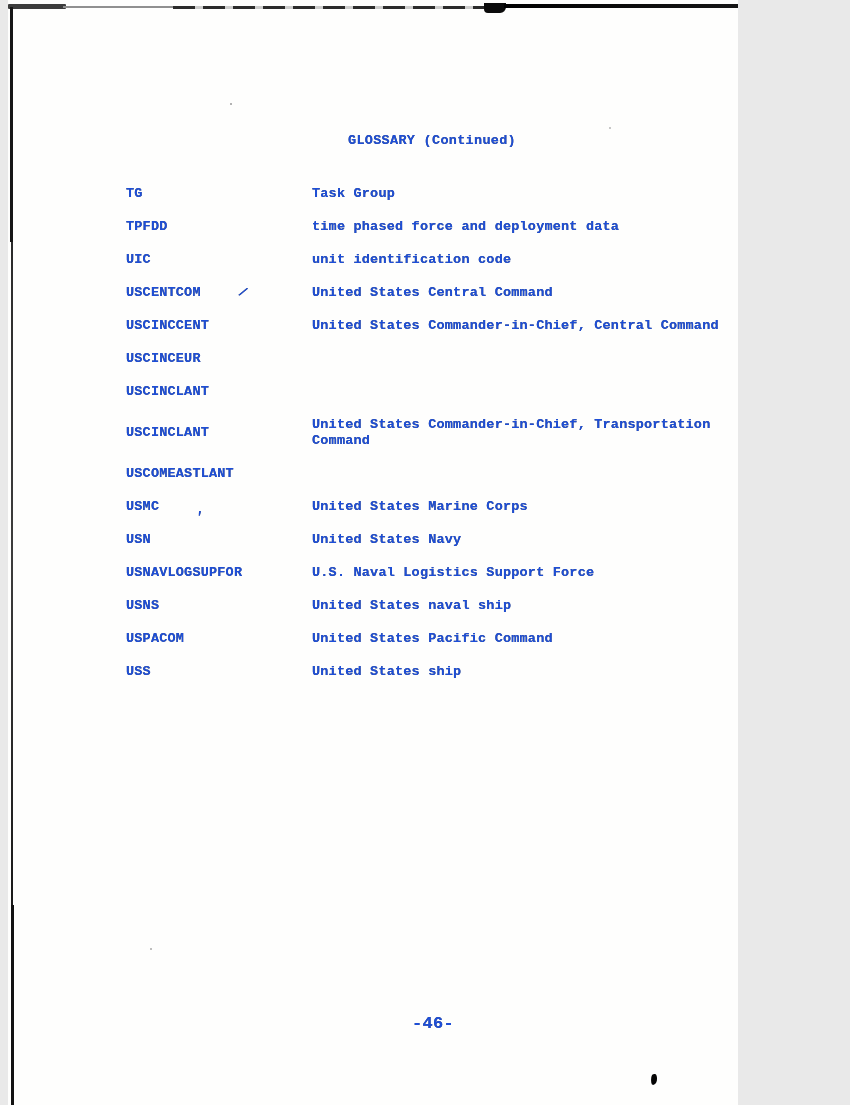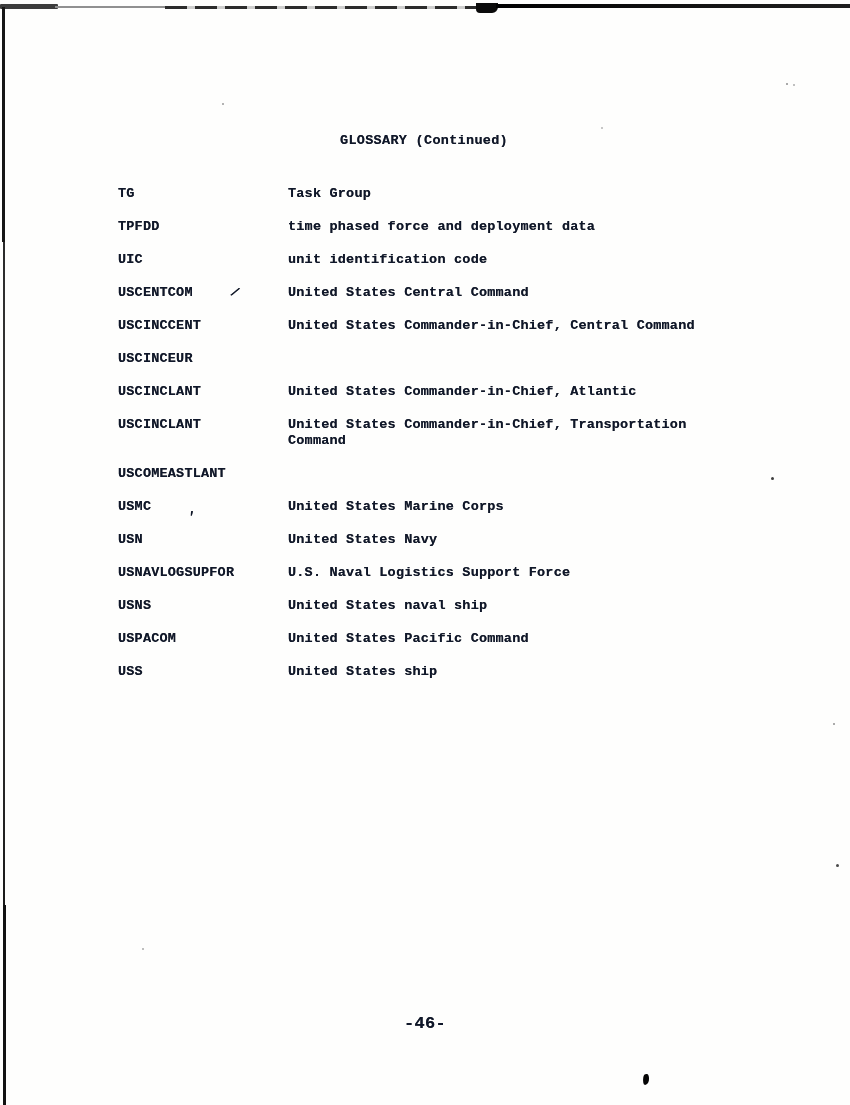--- a/index.html
+++ b/index.html
@@ -1,27 +1,28 @@
 <!DOCTYPE html>
 <html><head>
 <meta charset="utf-8">
 <style>
   html, body {
     margin: 0; padding: 0;
     background: #e9e9e9;
   }
   .page {
     position: relative;
-    width: 850px; height: 1105px;
+    width: 730px; height: 1105px;
     background: #fefefd;
     overflow: hidden;
     font-family: "Liberation Mono", "DejaVu Sans Mono", monospace;
     font-weight: 700;
-    color: #0f172a;
+    color: #1d4ed8;
     text-shadow: 0 0 0.5px rgba(25,25,25,0.75);
+    margin-left: 8px;
   }
 
   
   .top-band-left   { position:absolute; left:0;   top:4px;  width:58px;  height:5px; background:#3c3c3c; border-radius:1px; }
   .top-band-faint  { position:absolute; left:55px; top:6px;  width:112px; height:2px; background:#909090; }
   .top-band-mid    { position:absolute; left:165px; top:6px; width:313px; height:3px;
                      background: repeating-linear-gradient(90deg,#2b2b2b 0 22px, rgba(60,60,60,0.25) 22px 30px); }
   .top-blob        { position:absolute; left:476px; top:3px; width:22px;  height:10px; background:#0b0b0b; border-radius:0 0 6px 4px; }
   .top-band-right  { position:absolute; left:496px; top:4px; width:354px; height:4px;
                      background: linear-gradient(90deg,#000 0%, #141414 60%, #1f1f1f 100%); }
@@ -50,21 +51,21 @@
 
   
   .doc-title {
     position:absolute; left:340px; top:133px;
     font-size:13.5px; letter-spacing:0.3px; white-space:nowrap;
   }
   .glossary {
     position:absolute; left:118px; top:186px; width:620px;
     font-size:13.5px; letter-spacing:0.2px;
   }
-  .row { display:flex; align-items:flex-start; margin-bottom:17px; line-height:16px; }
+  .row { display:flex; align-items:center; margin-bottom:17px; line-height:16px;gap:16px; }
   .term { width:170px; flex:none; white-space:nowrap; }
   .def  { width:430px; }
 
   .mark { display:inline-block; font-weight:700; }
   .mark-slash { margin-left:30px; font-size:12px; font-style:italic; transform:rotate(14deg); }
   .mark-low   { margin-left:28px; font-size:13px; position:relative; top:3px; transform:rotate(-12deg); }
 
   .page-number {
     position:absolute; left:404px; top:1014px;
     font-size:17px; letter-spacing:0.3px;
@@ -124,21 +125,20 @@
       <div class="term">USCINCCENT</div>
       <div class="def">United States Commander-in-Chief, Central Command</div>
     </div>
 
     <div class="row">
       <div class="term">USCINCEUR</div>
     </div>
 
     <div class="row">
       <div class="term">USCINCLANT</div>
-      <div class="def">United States Commander-in-Chief, Atlantic</div>
     </div>
 
     <div class="row">
       <div class="term">USCINCLANT</div>
       <div class="def">United States Commander-in-Chief, Transportation Command</div>
     </div>
 
     <div class="row">
       <div class="term">USCOMEASTLANT</div>
     </div>

